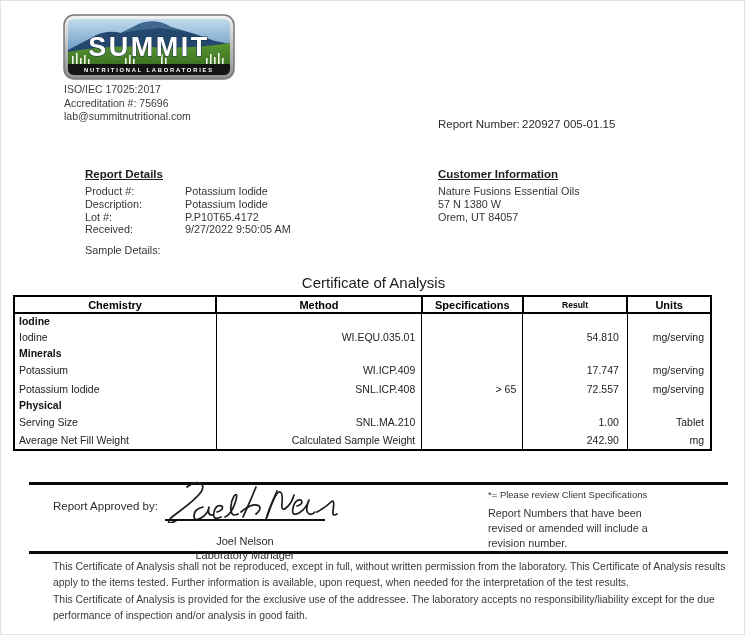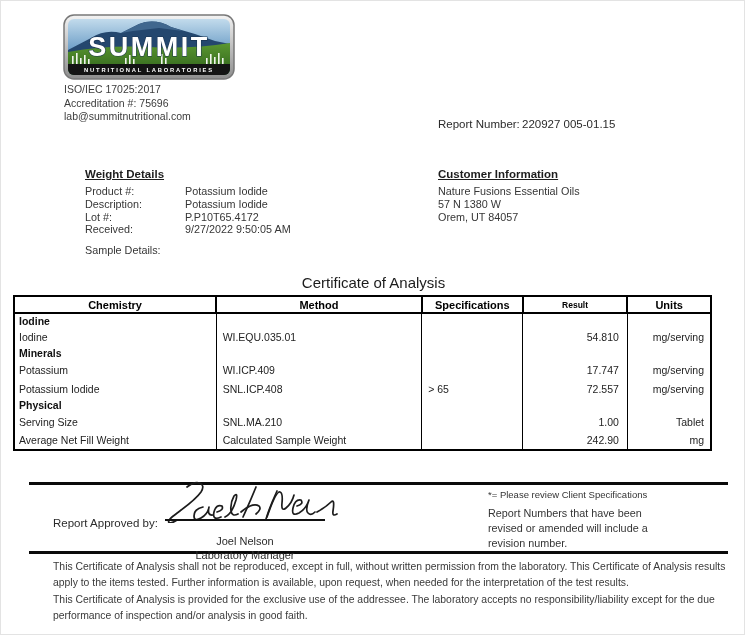--- a/index.html
+++ b/index.html
@@ -49,31 +49,31 @@
   table.coa th.col3 { font-size:8.5px; }
   table.coa td {
     border-left:1.5px solid #000; border-right:1.5px solid #000;
     font-size:10.5px; color:#232323; padding:0 6px; vertical-align:middle;
     overflow:hidden; white-space:nowrap;
   }
   table.coa tr.data td { height:19px; }
   table.coa tr.category td { height:14px; }
   table.coa td.c0 { text-align:left; padding-left:4px; }
   table.coa td.cat { font-weight:bold; color:#111; }
-  table.coa td.c1, table.coa td.c2 { text-align:left;margin-left:28px; }
+  table.coa td.c1, table.coa td.c2 { text-align:right;margin-left:28px; }
   table.coa td.c3 { text-align:right; padding-right:8px; }
   table.coa td.c4 { text-align:right; }
 
   
   .rule { position:absolute; left:28px; width:699px; height:3px; background:#0a0a0a; }
   .rule.r1 { top:481px; }
   .rule.r2 { top:550px; }
 
   
-  .approval-label { position:absolute; left:52px; top:516px; font-size:11.5px; color:#2b2b2b; }
+  .approval-label { position:absolute; left:52px; top:499px; font-size:11.5px; color:#2b2b2b; }
   .signature { position:absolute; left:160px; top:478px; width:180px; height:44px; }
   .sig-line { position:absolute; left:164px; top:518px; width:160px; height:2px; background:#111; }
   .sig-name-block { position:absolute; left:160px; top:534px; width:168px; text-align:center;
                     font-size:11px; line-height:13.5px; color:#2b2b2b; }
 
   
   .note-spec { position:absolute; left:487px; top:488px; font-size:9.5px; color:#343434; }
   .note-revision { position:absolute; left:487px; top:505px; width:178px;
                    font-size:10.8px; line-height:15px; color:#343434; }
 
@@ -144,21 +144,21 @@
   </div>
 
   <div class="report-info">
     <div class="row">
       <span class="lbl">Report Number:</span>
       <span>220927 005-01.15</span>
     </div>
   </div>
 
   <div class="sample">
-    <div class="sec-heading">Weight Details</div>
+    <div class="sec-heading">Report Details</div>
     <div class="fields">
       <div class="frow">
         <span class="flbl">Product #:</span>
         <span>Potassium Iodide</span>
       </div>
       <div class="frow">
         <span class="flbl">Description:</span>
         <span>Potassium Iodide</span>
       </div>
       <div class="frow">

